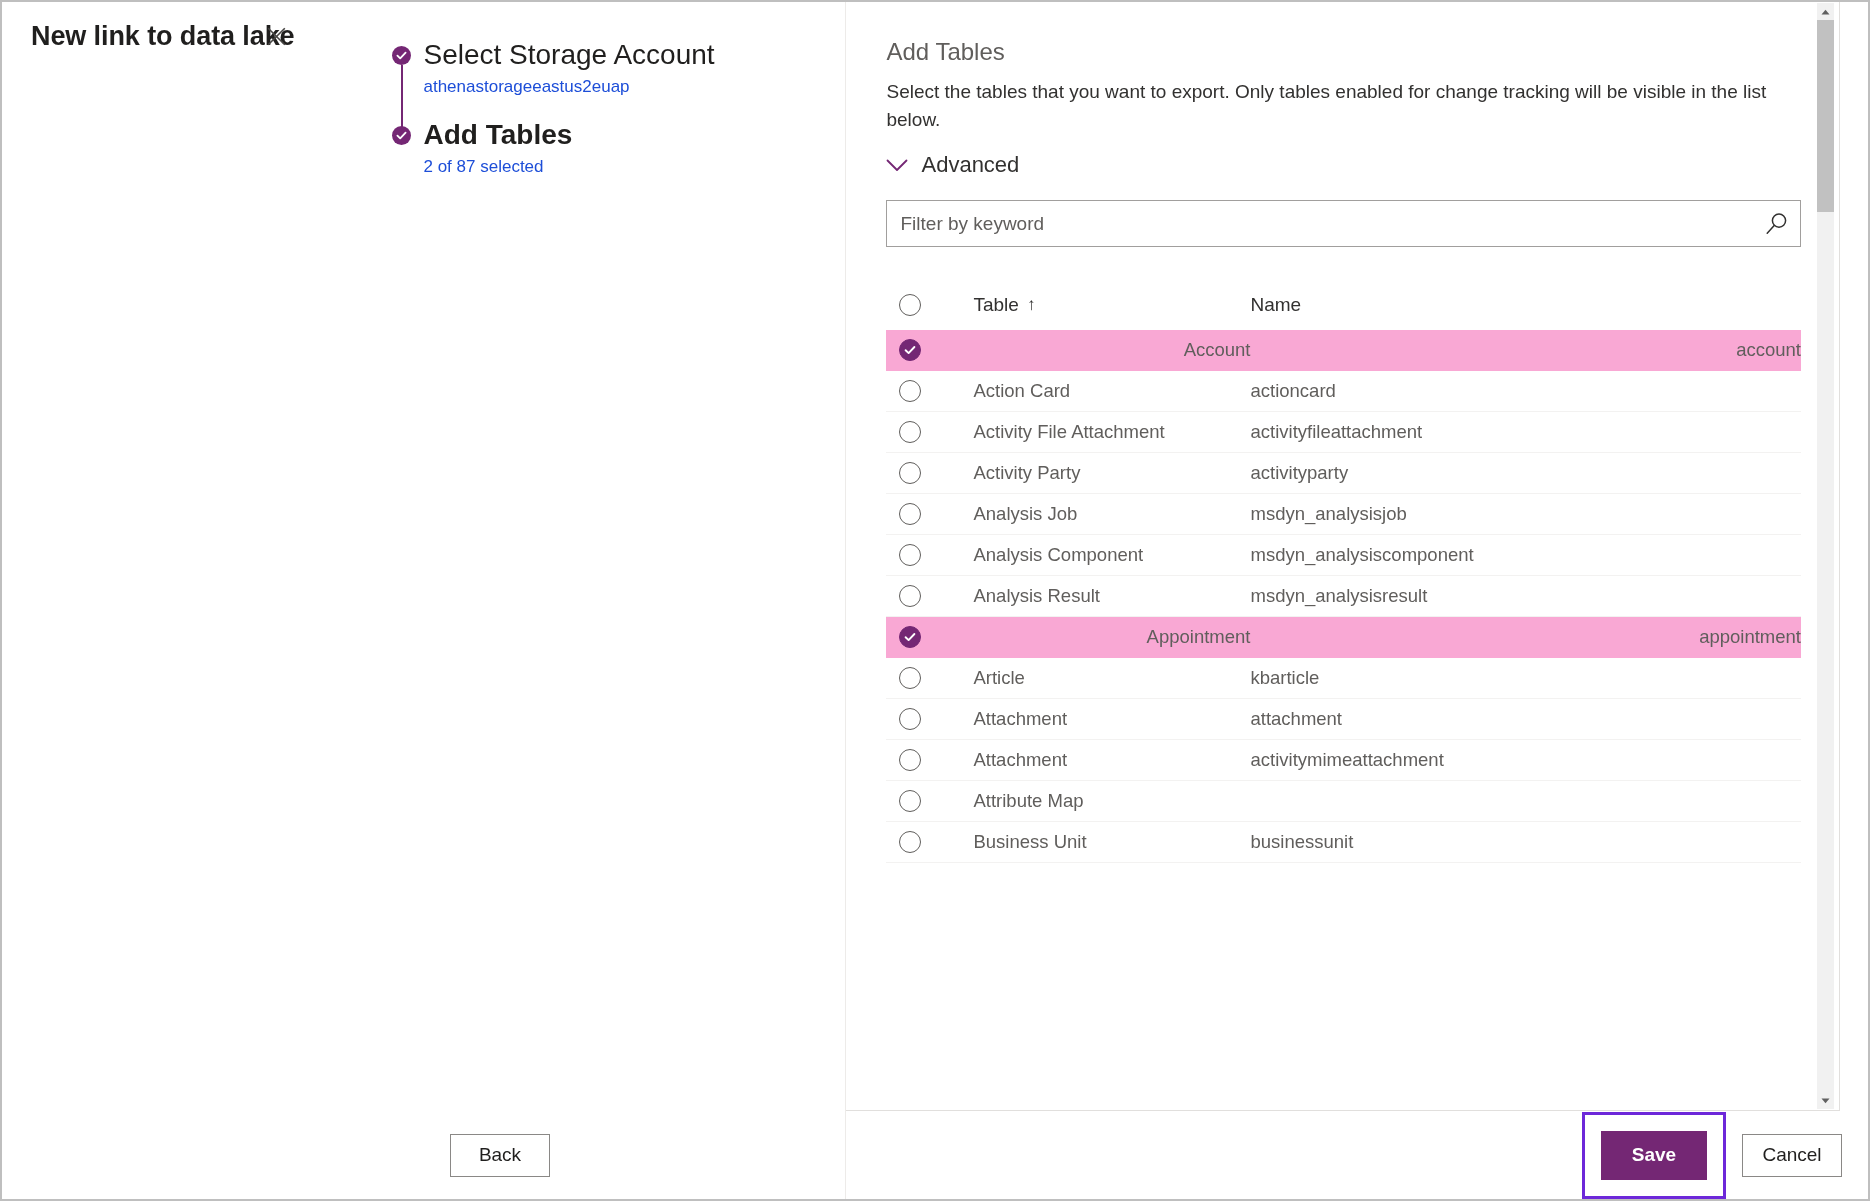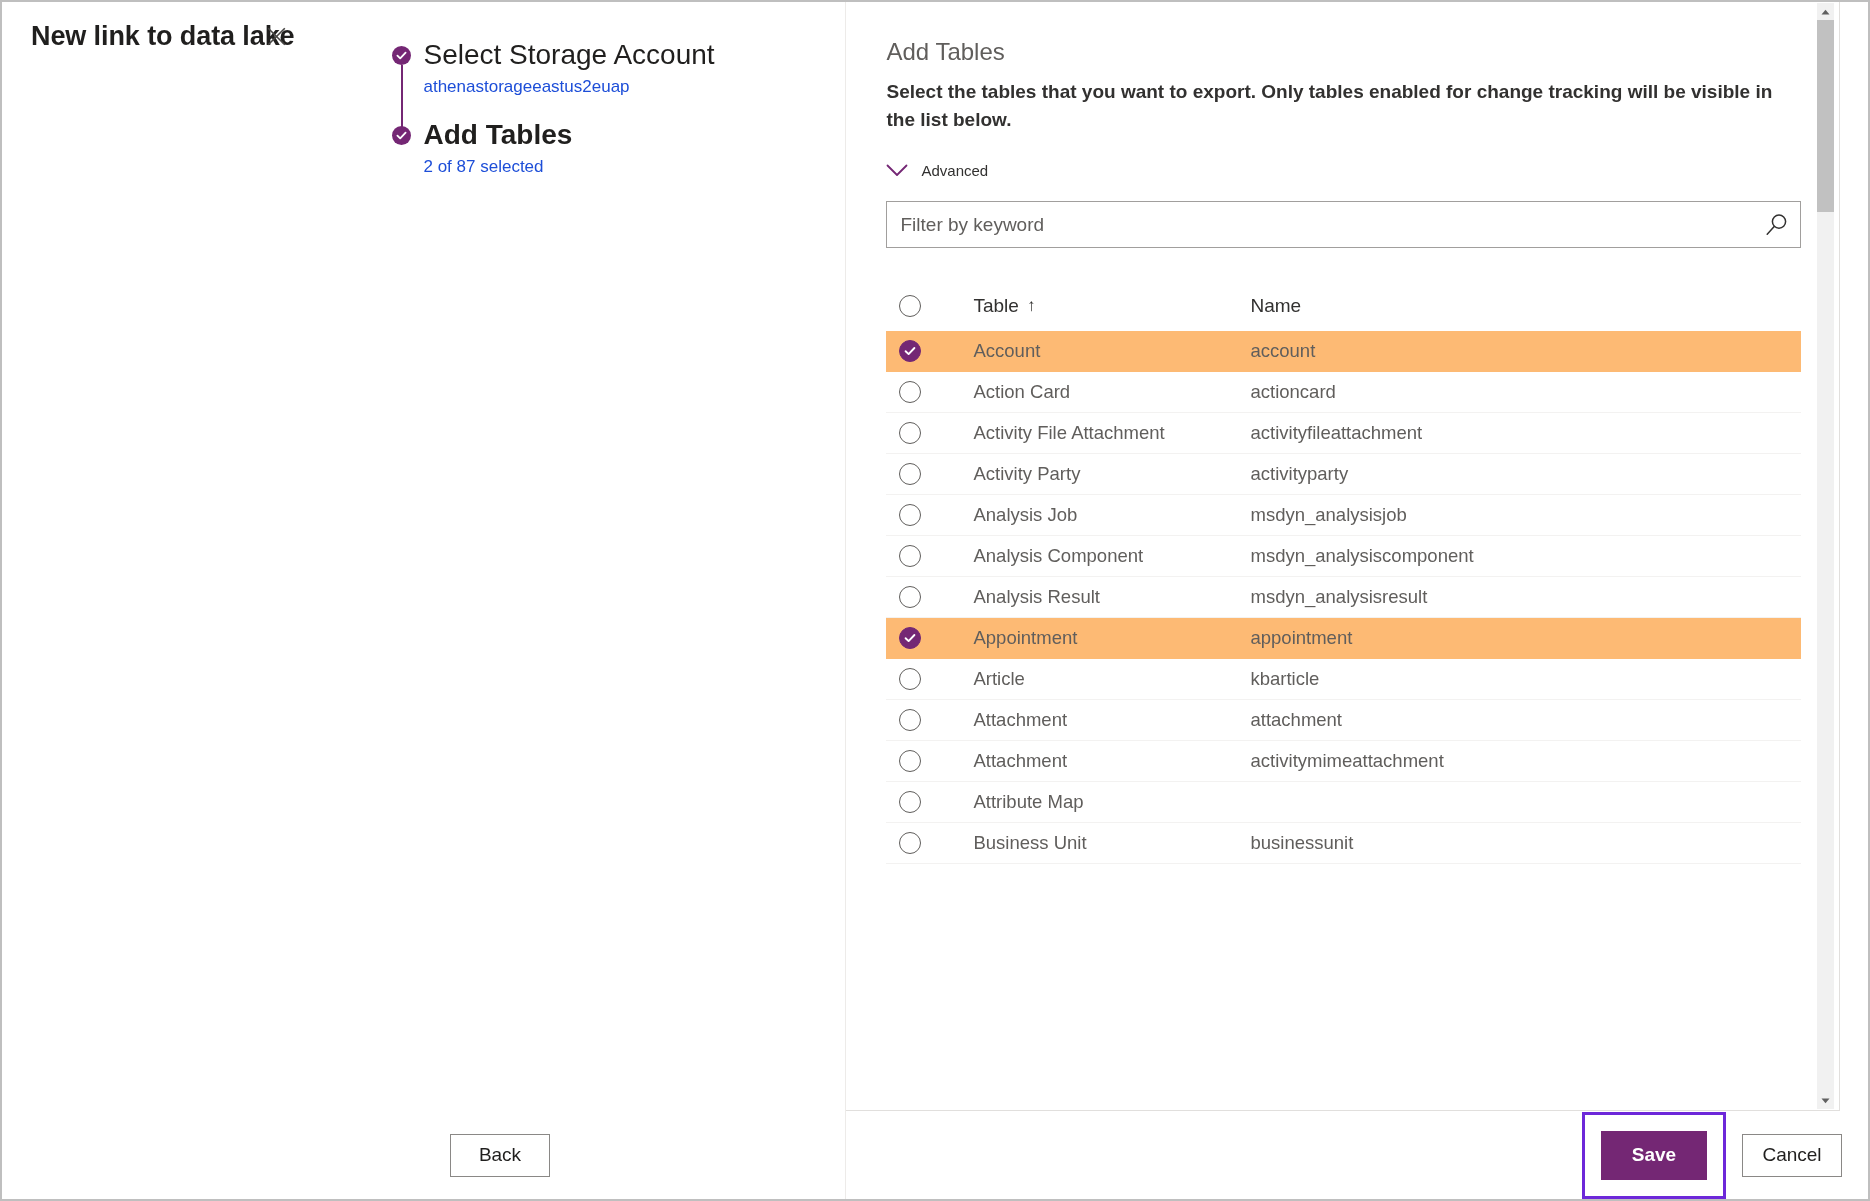--- a/index.html
+++ b/index.html
@@ -154,35 +154,34 @@
     font-size: 24px;
     color: #605e5c;
     font-weight: 400;
     margin: 0 0 10px 0;
     line-height: 32px;
   }
   .section-desc {
     font-size: 19px;
     color: #323130;
     line-height: 28px;
-    margin: 0 0 28px 0;
-    font-weight: bold;
+    margin: 0 0 18px 0;
   }
 
   .advanced-toggle {
     display: inline-flex;
     align-items: center;
     gap: 13px;
     cursor: pointer;
     margin-bottom: 22px;
     user-select: none;
   }
   .advanced-toggle .chev { display: block; }
   .advanced-label {
-    font-size: 15px;
+    font-size: 22px;
     color: #323130;
   }
 
   
   .search-row {
     position: relative;
     height: 47px;
     margin-bottom: 33px;
   }
   .search-box {
@@ -222,22 +221,23 @@
   }
   .tbl-row {
     display: flex;
     align-items: center;
     height: 41px;
     padding-left: 13px;
     border-bottom: 1px solid #f3f2f1;
     cursor: pointer;
   }
   .tbl-row.selected {
-    background: #fdba74;
+    background: #f9a8d4;
     border-bottom-color: transparent;
+    text-align: right;
   }
   .cell-check {
     width: 74px;
     min-width: 74px;
     display: flex;
     align-items: center;
   }
   .cell-table {
     width: 277px;
     min-width: 277px;

